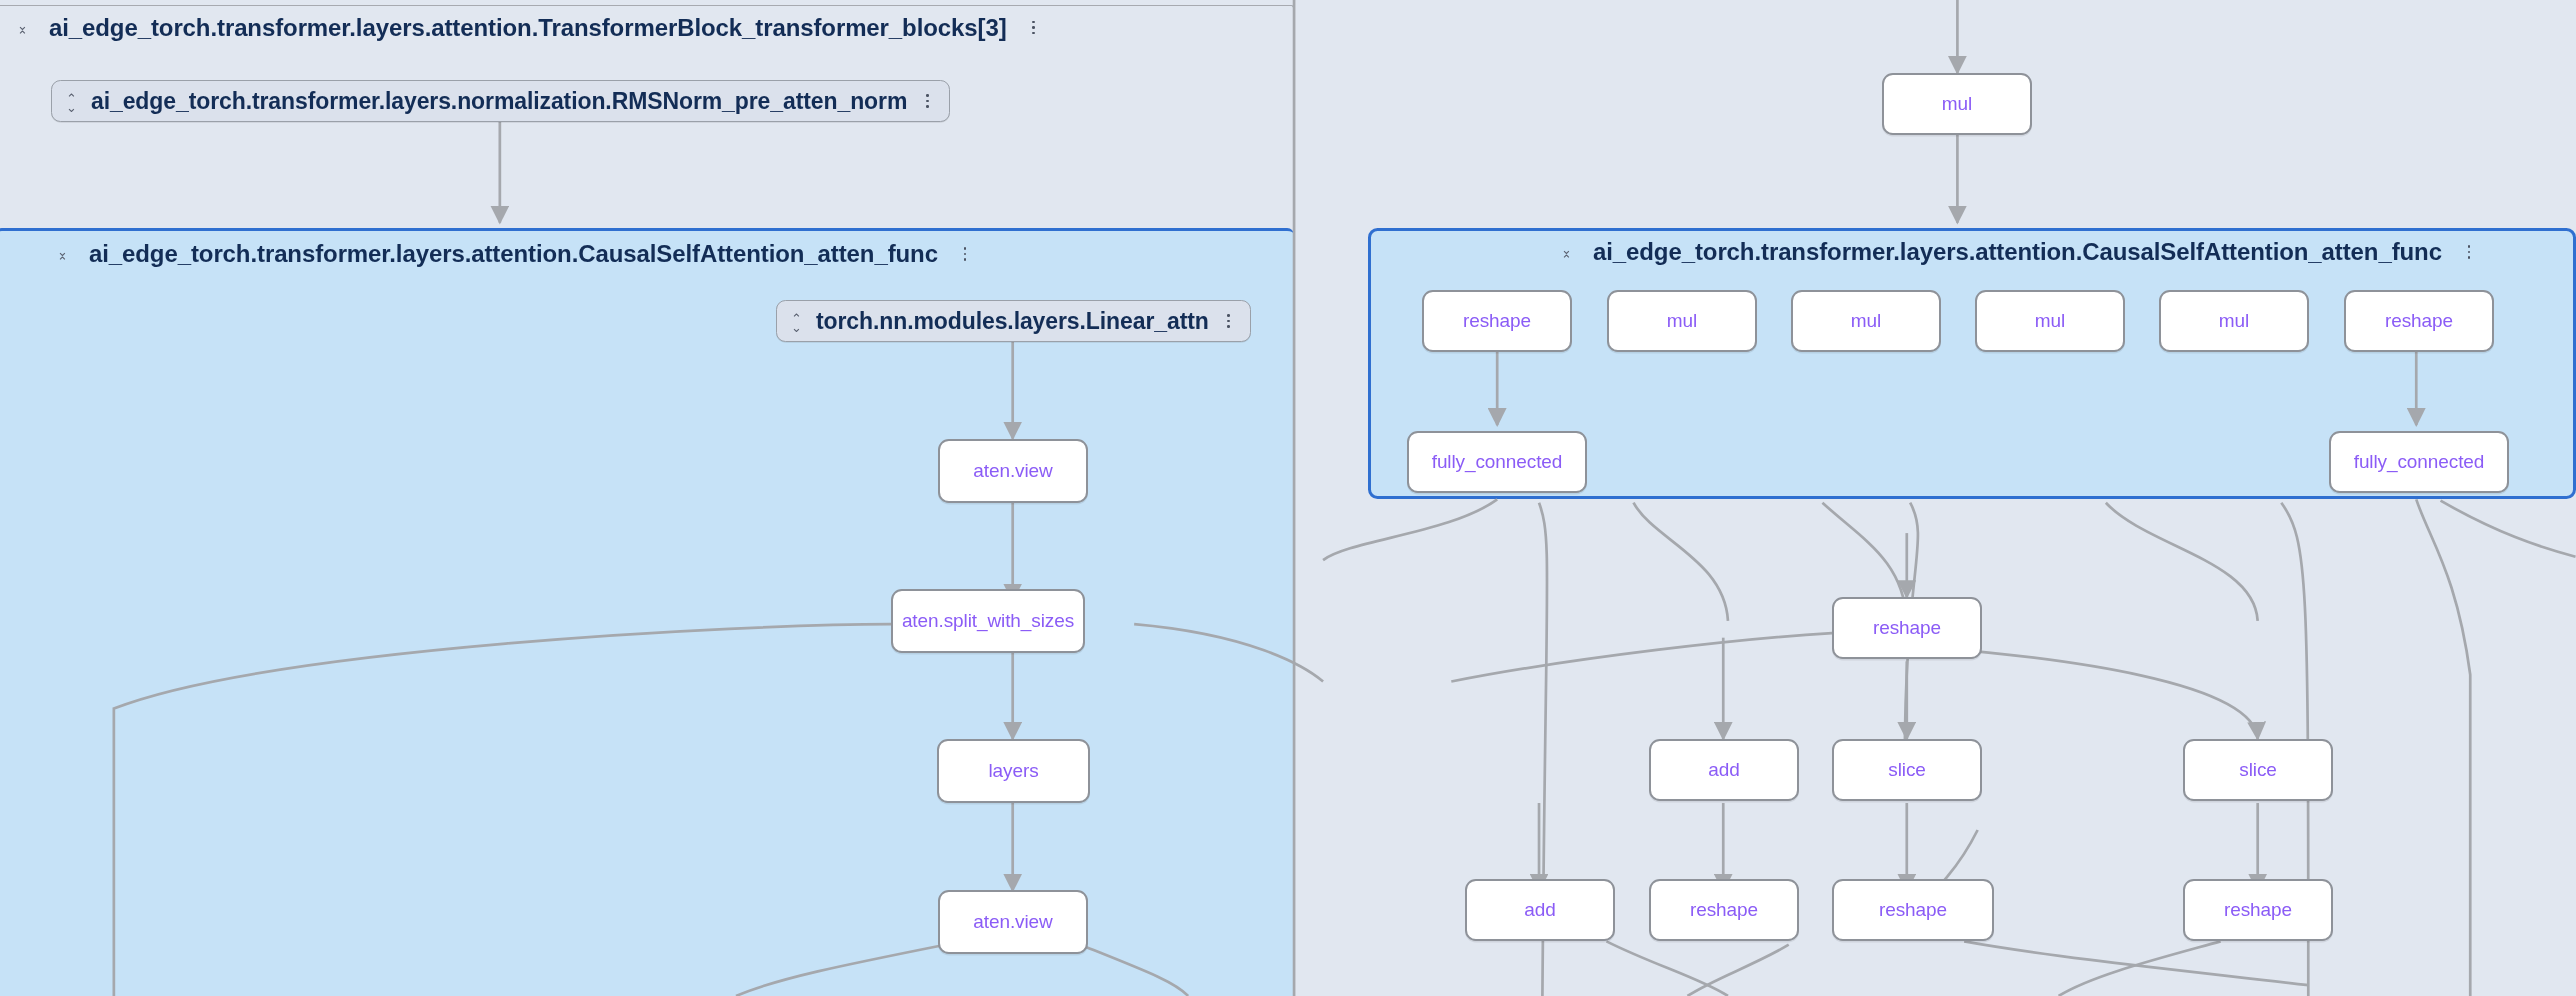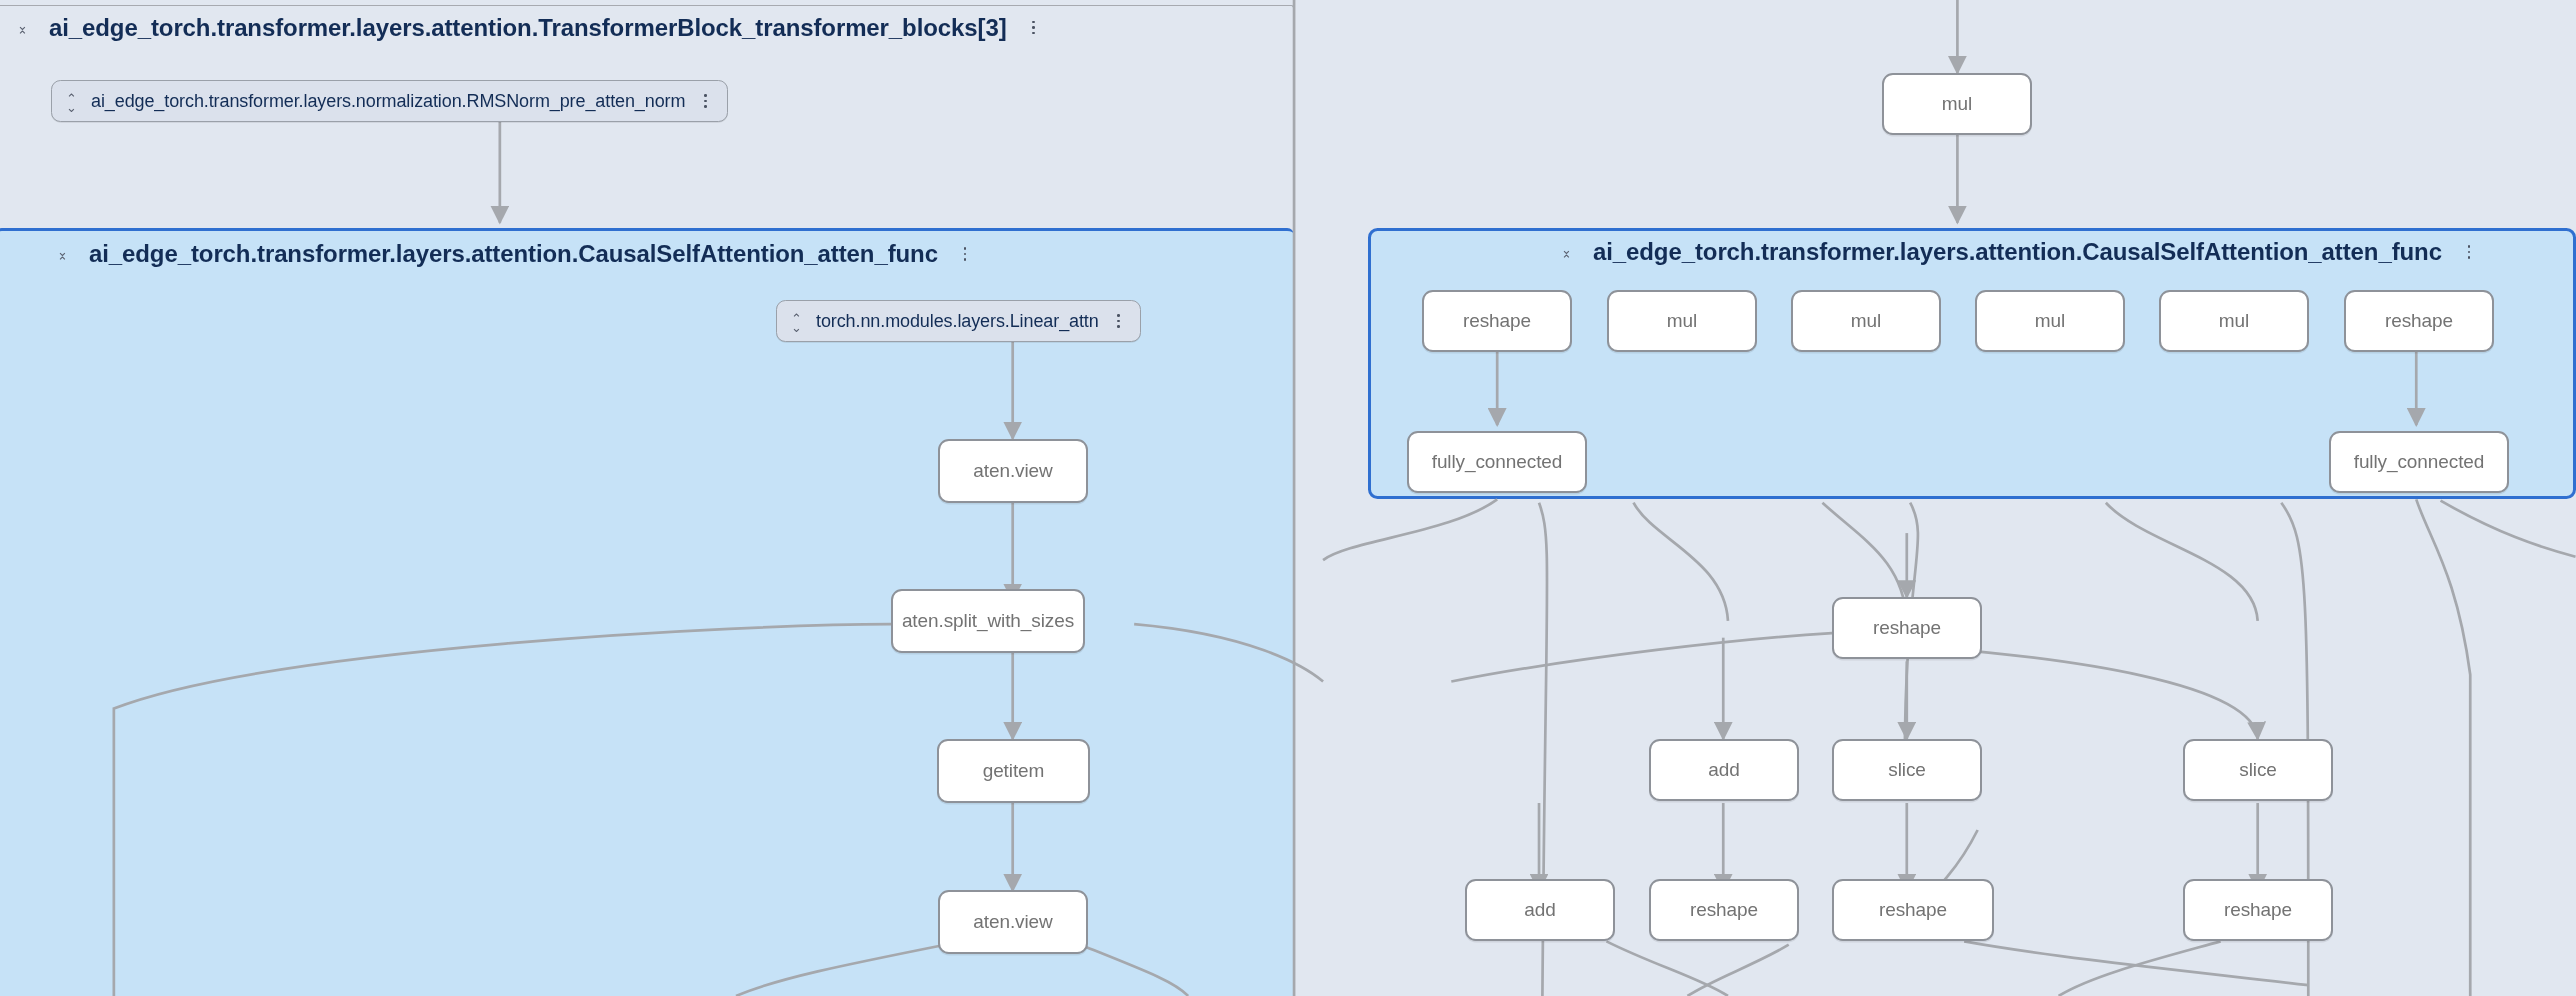--- a/index.html
+++ b/index.html
@@ -104,41 +104,41 @@
     gap: 12px;
     height: 42px;
     padding: 0 13.5px 0 12px;
     background: #dbe1ec;
     border: 1.4px solid #9aa0a9;
     border-radius: 9.5px;
     white-space: nowrap;
     box-shadow: 0 0.7px 0 rgba(0,0,0,0.10);
   }
   .layer-chip .label {
-    font-size: 18px;
-    font-weight: normal;
+    font-size: 23px;
+    font-weight: bold;
     color: #132d56;
     letter-spacing: -0.1px;
   }
 
   
   .op {
     position: absolute;
     display: flex;
     align-items: center;
     justify-content: center;
     background: #ffffff;
     border: 2px solid #8e9299;
     border-radius: 10.8px;
     white-space: nowrap;
     box-shadow: 0 1.4px 0 rgba(0,0,0,0.08);
   }
   .op .label {
     font-size: 19px;
-    color: #737373;
+    color: #8b5cf6;
     letter-spacing: -0.1px;
   }
 </style>
 </head>
 <body>
 
 <div id="canvas">
 
   <div class="panel panel-left"></div>
 
@@ -261,21 +261,21 @@
 
   <div class="op" style="left:938px; top:439px; width:150px; height:64px;">
     <span class="label">aten.view</span>
   </div>
 
   <div class="op" style="left:891px; top:589px; width:194px; height:64px;">
     <span class="label">aten.split_with_sizes</span>
   </div>
 
   <div class="op" style="left:937px; top:739px; width:153px; height:64px;">
-    <span class="label">getitem</span>
+    <span class="label">layers</span>
   </div>
 
   <div class="op" style="left:938px; top:890px; width:150px; height:64px;">
     <span class="label">aten.view</span>
   </div>
 
   <div class="op" style="left:1882px; top:73px; width:150px; height:62px;">
     <span class="label">mul</span>
   </div>
 

